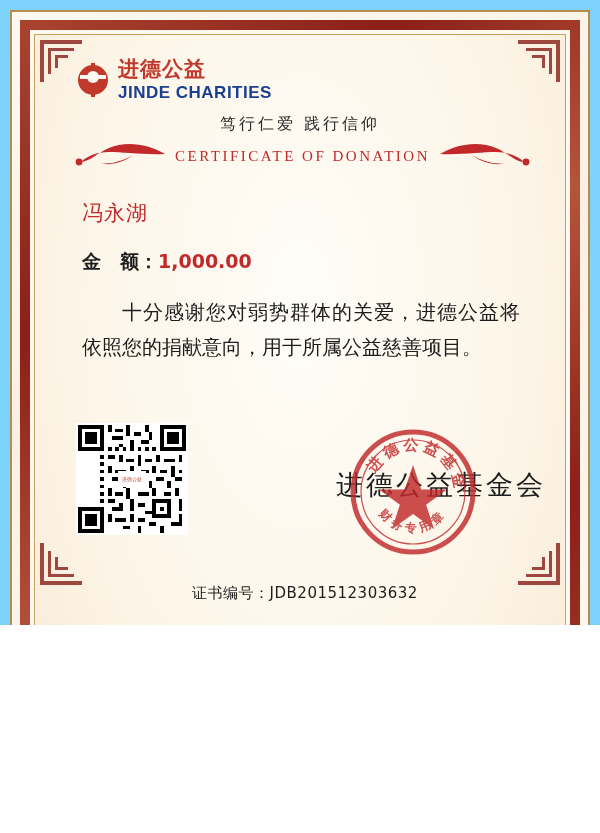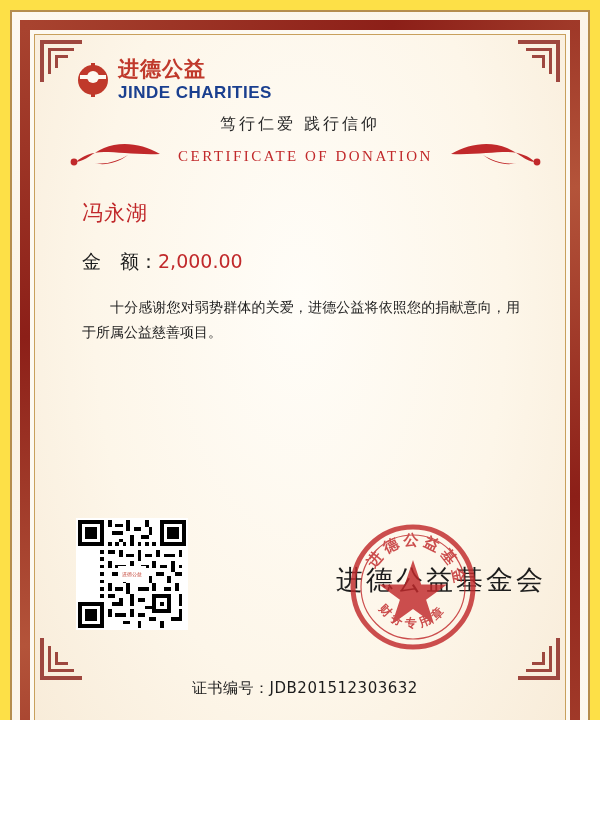--- a/index.html
+++ b/index.html
@@ -10,23 +10,23 @@
   body {
     width: 600px;
     height: 833px;
     font-family: "Liberation Serif", serif;
   }
 
   
   .certificate {
     position: relative;
     width: 600px;
-    height: 720px;
-    box-sizing: border-box;
-    background: #fde047;
+    height: 625px;
+    box-sizing: border-box;
+    background: #7dd3fc;
     overflow: hidden;
   }
   .border-outer {
     position: absolute;
     left: 10px; top: 10px;
     width: 580px; height: 813px;
     box-sizing: border-box;
     border: 2px solid #b58d4e;
     background: linear-gradient(160deg, #fdf8f0 0%, #fbf1e2 40%, #fdf9f2 100%);
   }
@@ -140,22 +140,22 @@
     font-weight: bold;
     font-size: 46px;
     color: #c1292b;
     letter-spacing: 4px;
     margin-top: 10px;
     text-shadow: 1px 1px 0 #8d1b17;
   }
   .sub-row {
     display: flex;
     align-items: center;
-    justify-content: space-between;
-    gap: 14px;
+    justify-content: flex-end;
+    gap: 6px;
     margin-top: 6px;
   }
   .flourish { flex: 0 0 auto; }
   .sub-title {
     font-family: "Liberation Serif", serif;
     font-size: 15px;
     color: #c1292b;
     letter-spacing: 2.5px;
     white-space: nowrap;
   }
@@ -168,39 +168,40 @@
     font-size: 21px;
     color: #c1292b;
     letter-spacing: 1px;
   }
   .fields { margin-top: 22px; margin-left: 14px; }
   .field-row {
     display: flex;
     align-items: baseline;
     margin-bottom: 14px;
     font-size: 19px;
+    font-weight: bold;
   }
   .field-label {
     font-family: "DejaVu Sans", sans-serif;
     color: #1d1d1d;
     white-space: nowrap;
   }
   .field-value {
     font-family: "DejaVu Sans", sans-serif;
     color: #1d1d1d;
   }
   .field-value.amount { color: #c1292b; }
 
   
   .body-text {
     margin-top: 20px;
     margin-left: 14px;
     margin-right: 12px;
     font-family: "DejaVu Sans", sans-serif;
-    font-size: 14px;
+    font-size: 20px;
     color: #1d1d1d;
     line-height: 1.75;
     text-align: justify;
   }
   .body-text p { margin: 0 0 10px 0; text-indent: 2em; }
 
   
   .footer {
     position: absolute;
     left: 34px;
@@ -330,21 +331,21 @@
           <circle cx="6" cy="21" r="3.4" fill="#c1292b"></circle>
         </svg>
       </span>
     </div>
 
     <div class="recipient">冯永湖</div>
 
     <div class="fields">
       <div class="field-row">
         <span class="field-label">金　额：</span>
-        <span class="field-value amount">2,000.00</span>
+        <span class="field-value amount">1,000.00</span>
       </div>
     </div>
 
     <div class="body-text">
       <p>十分感谢您对弱势群体的关爱，进德公益将依照您的捐献意向，用于所属公益慈善项目。</p>
     </div>
   </div>
 
   <div class="footer">
 

